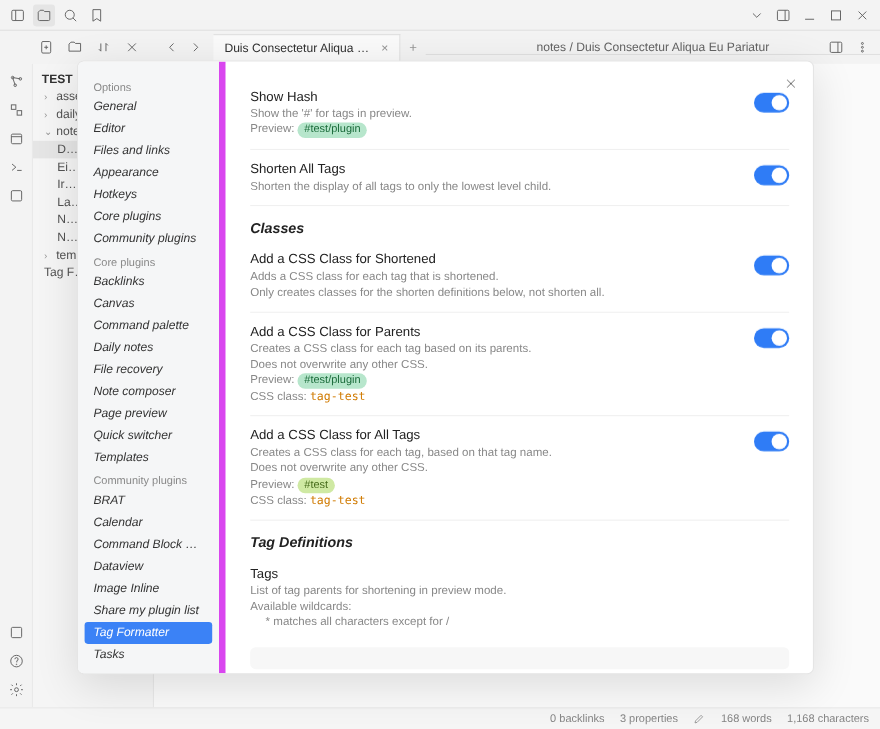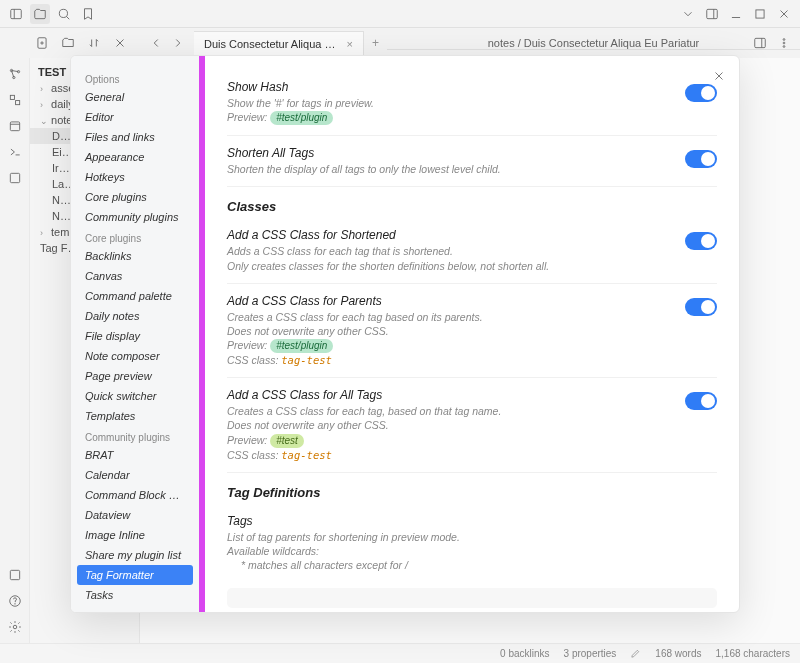--- a/index.html
+++ b/index.html
@@ -147,21 +147,20 @@
   }
   .settings-content {
     flex: 1;
     padding: 14px 22px 14px 22px;
     overflow-y: auto;
   }
   .setting-row {
     display: flex; align-items: flex-start;
     padding: 10px 0;
     border-bottom: 1px solid #f0f0f0;
-    font-style: italic;
   }
   .setting-row.no-border { border-bottom: none; }
   .setting-row .text { flex: 1; padding-right: 12px; }
   .setting-row .title { font-size: 12px; color: #222; margin-bottom: 2px; }
   .setting-row .desc { font-size: 10.5px; color: #888; line-height: 1.35; }
   .setting-row .desc div { margin-top: 0; }
   .section-title { font-size: 13px; font-weight: 600; color: #222; padding: 12px 0 4px; font-style: italic; }
   .toggle {
     width: 32px; height: 18px; border-radius: 9px;
     background: #2f7cf6; position: relative; flex-shrink: 0;
@@ -420,21 +419,21 @@
       <div class="set-item">Files and links</div>
       <div class="set-item">Appearance</div>
       <div class="set-item">Hotkeys</div>
       <div class="set-item">Core plugins</div>
       <div class="set-item">Community plugins</div>
       <div class="group-label">Core plugins</div>
       <div class="set-item">Backlinks</div>
       <div class="set-item">Canvas</div>
       <div class="set-item">Command palette</div>
       <div class="set-item">Daily notes</div>
-      <div class="set-item">File display</div>
+      <div class="set-item">File recovery</div>
       <div class="set-item">Note composer</div>
       <div class="set-item">Page preview</div>
       <div class="set-item">Quick switcher</div>
       <div class="set-item">Templates</div>
       <div class="group-label">Community plugins</div>
       <div class="set-item">BRAT</div>
       <div class="set-item">Calendar</div>
       <div class="set-item">Command Block List</div>
       <div class="set-item">Dataview</div>
       <div class="set-item">Image Inline</div>

